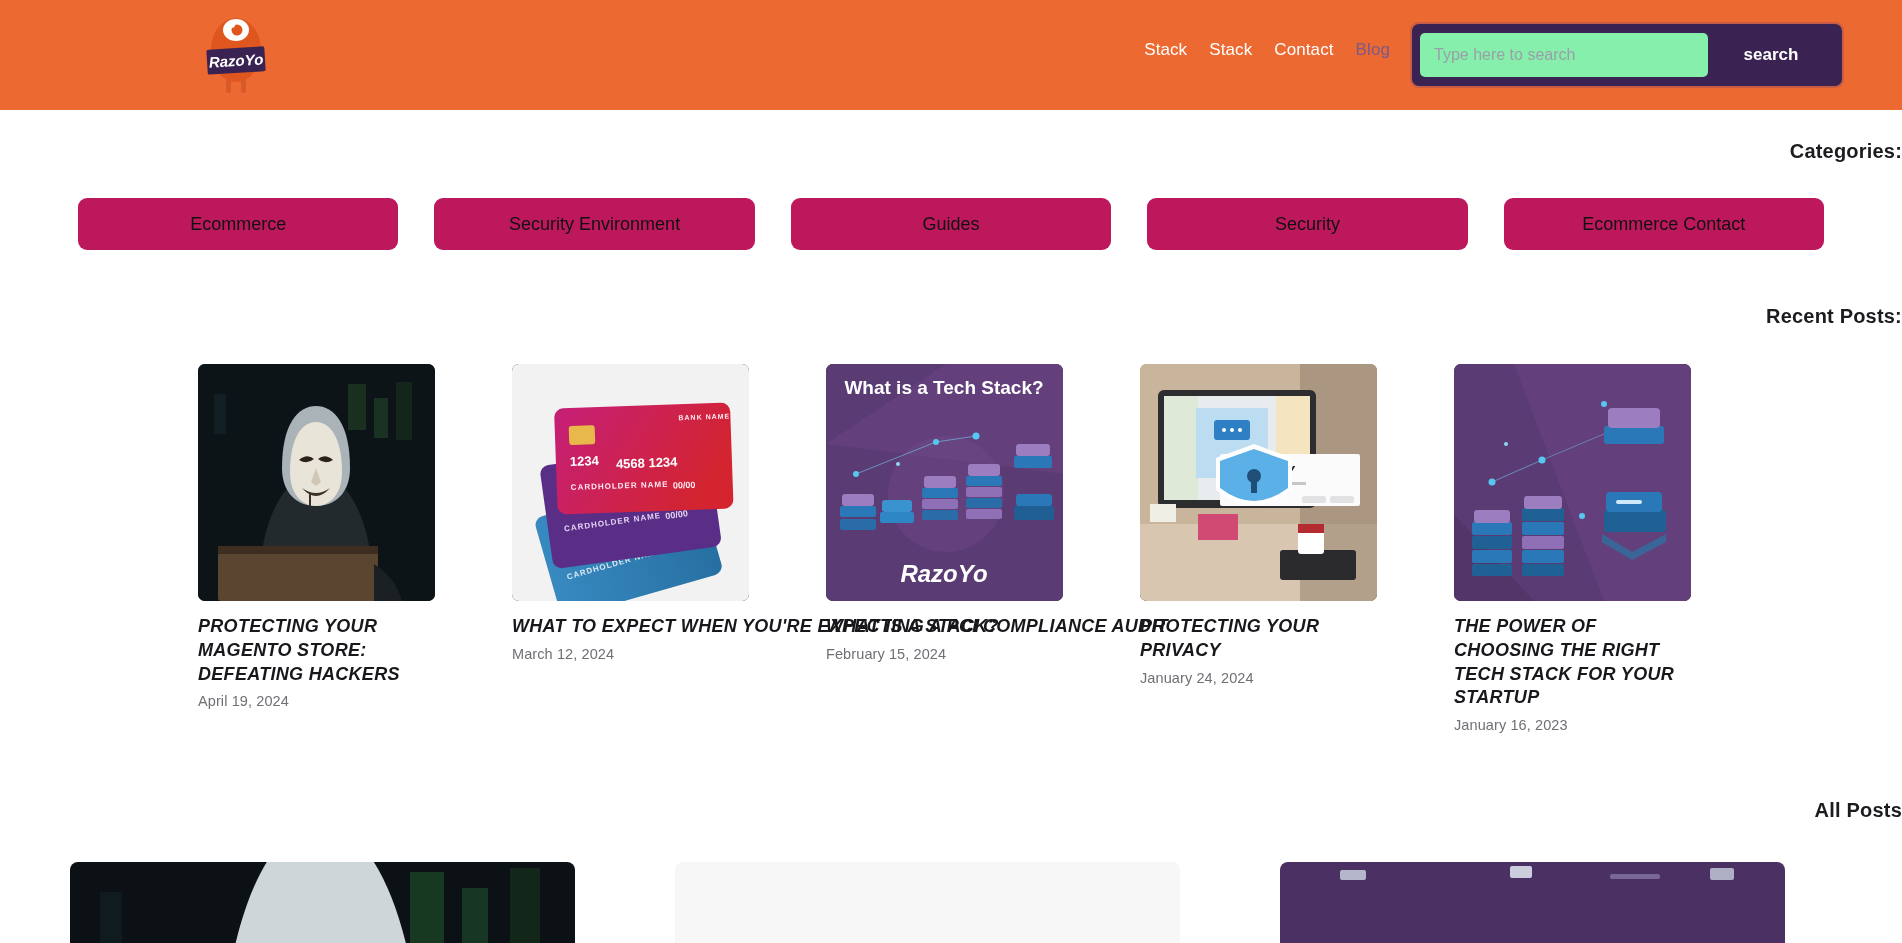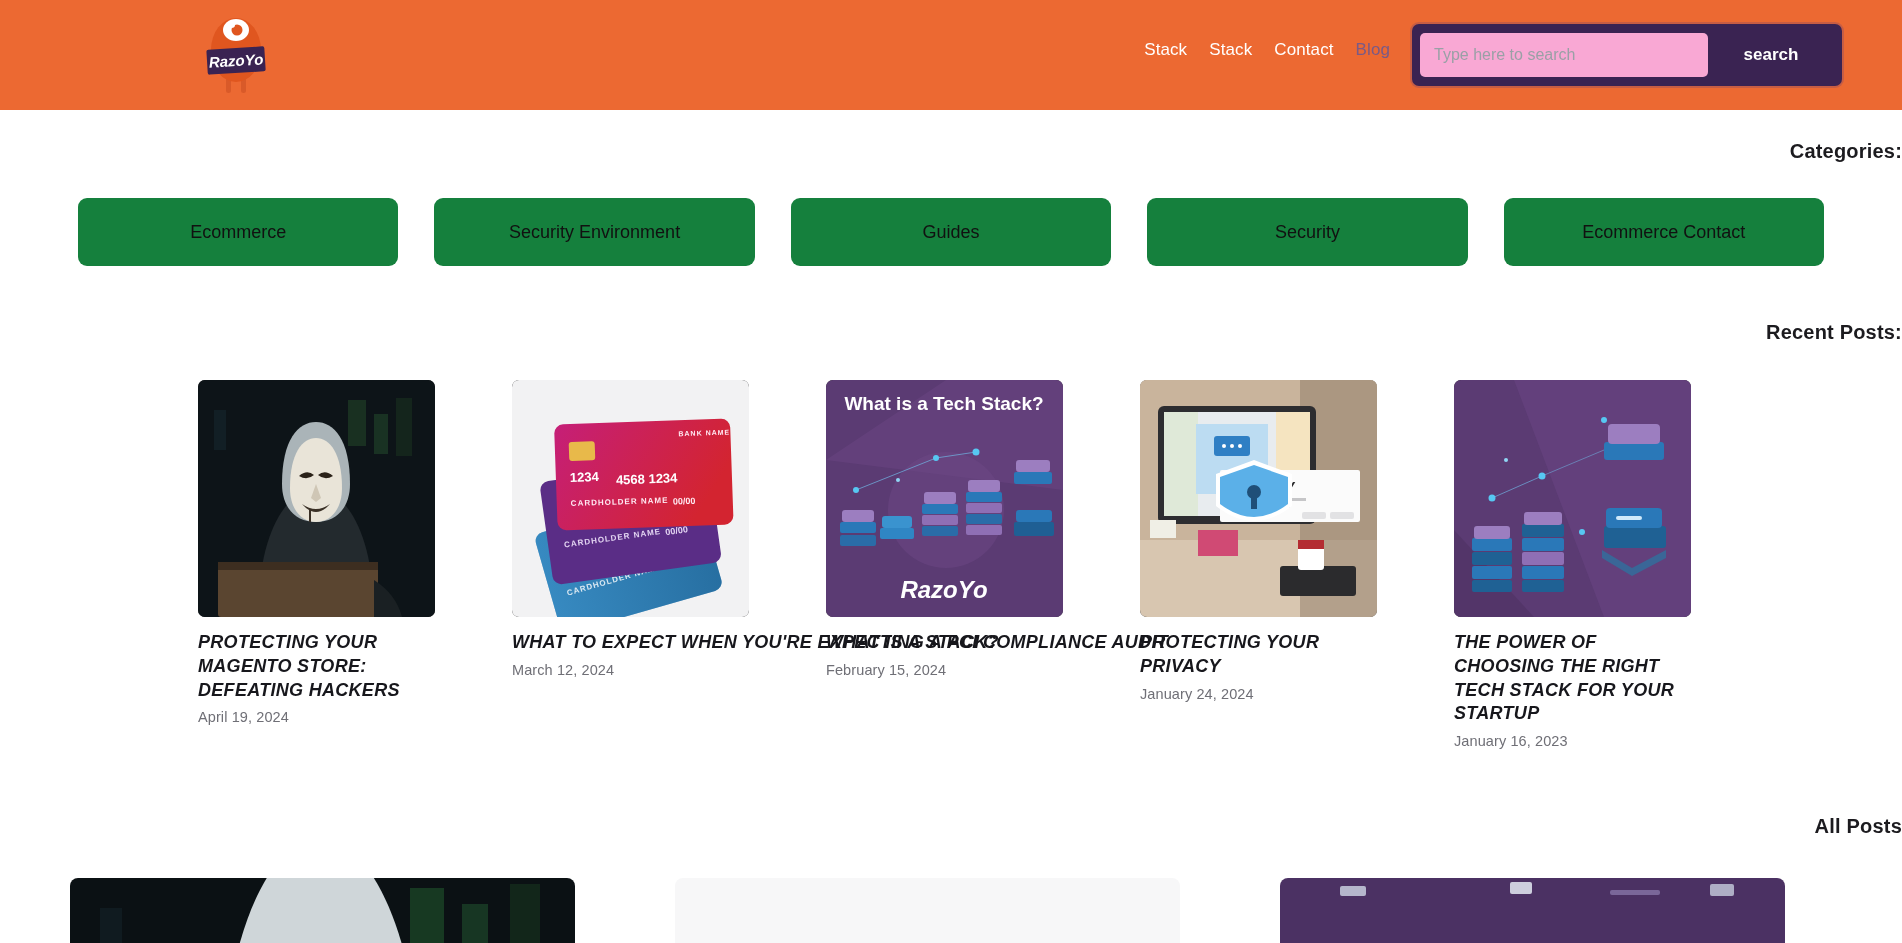--- a/index.html
+++ b/index.html
@@ -59,21 +59,21 @@
     align-items: center;
     padding: 0 14px 0 8px;
     box-shadow: 0 0 0 2px rgba(88,58,125,.25);
   }
   .search-input {
     flex: 0 0 auto;
     width: 288px;
     height: 44px;
     border: none;
     border-radius: 5px;
-    background: #f9a8d4;
+    background: #86efac;
     font-family: "Liberation Sans", sans-serif;
     font-size: 16px;
     color: #2b2b2b;
     padding: 0 14px;
     outline: none;
   }
   .search-input::placeholder { color: #9aa0a6; }
   .search-btn {
     flex: 1 1 auto;
     background: transparent;
@@ -101,22 +101,22 @@
 
   .cat-row {
     display: flex;
     justify-content: space-between;
     padding: 0 78px;
     margin-top: 35px;
   }
   .cat-btn {
     flex: 1 1 0;
     margin: 0 18px;
-    height: 68px;
-    background: #15803d;
+    height: 52px;
+    background: #be185d;
     border: none;
     border-radius: 9px;
     color: #111111;
     font-family: "Liberation Sans", sans-serif;
     font-size: 18px;
     cursor: pointer;
     display: flex;
     align-items: center;
     justify-content: center;
     text-align: center;

